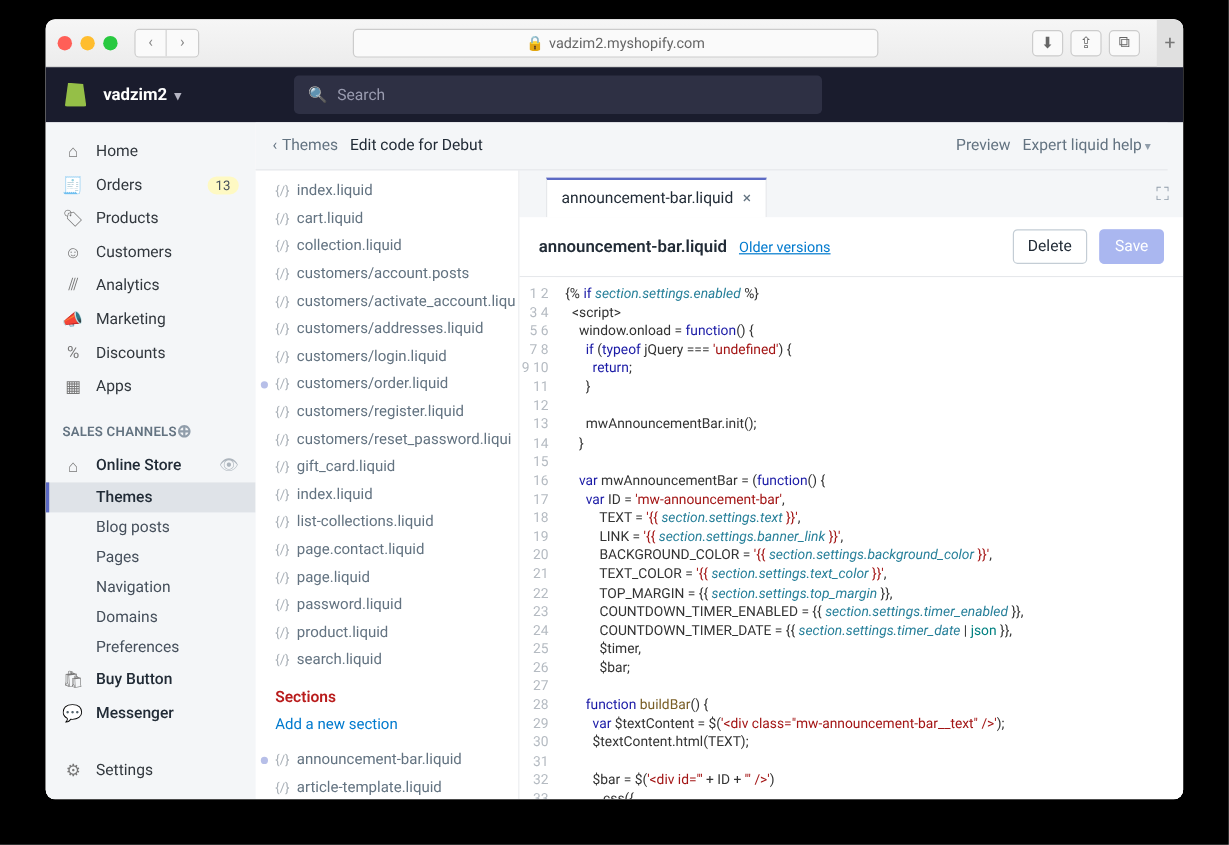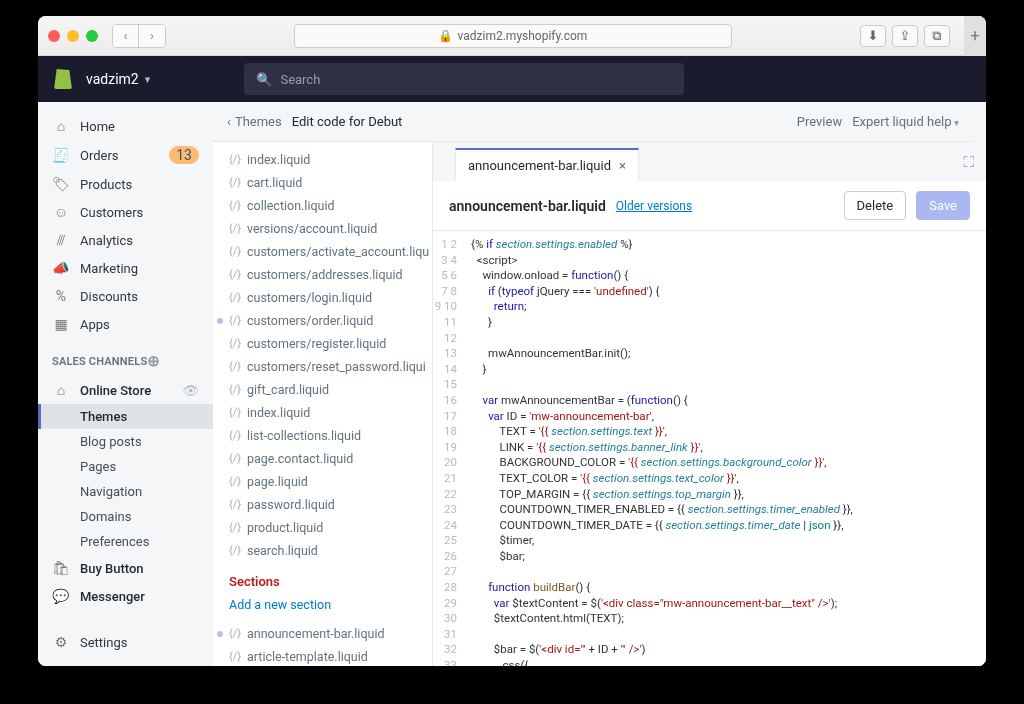--- a/index.html
+++ b/index.html
@@ -13,34 +13,34 @@
   .navbtns { display:flex; border:1px solid #ccc; border-radius:4px; overflow:hidden; }
   .navbtn { width:26px; height:22px; display:flex;align-items:center;justify-content:center;color:#888;font-size:13px;border-right:1px solid #ccc;background:#fafafa;}
   .navbtn:last-child{border-right:none;}
   .urlbar { flex:1; margin:0 120px 0 120px; height:24px; border:1px solid #ccc; border-radius:4px; background:#fafafa; display:flex;align-items:center;justify-content:center;font-size:12px;color:#666;gap:4px;}
   .chrome-right { display:flex; gap:6px; align-items:center;}
   .chrome-ic { width:26px;height:22px;border:1px solid #ccc;border-radius:4px;display:flex;align-items:center;justify-content:center;color:#666;font-size:13px;background:#fafafa;}
   .newtab { width:22px;height:40px;display:flex;align-items:center;justify-content:center;color:#777;font-size:16px;background:#e0e0e0;margin:-10px -10px -10px 6px;}
   
   .topbar { height: 46px; background:#1a1c2d; display:flex;align-items:center;padding:0 16px;gap:14px;color:#fff;}
   .shop-logo { width:18px;height:20px;background:#95bf47;border-radius:2px;clip-path:polygon(15% 0,85% 5%,100% 100%,0 100%);}
-  .store { font-size:14px;font-weight:400;display:flex;align-items:center;gap:6px;text-align:right;}
+  .store { font-size:14px;font-weight:700;display:flex;align-items:center;gap:6px;text-align:right;}
   .chev { font-size:11px; color:#b5b5c3;}
   .searchwrap { flex:0 0 440px; margin-left:80px; }
   .search { width:100%;height:32px;background:#2e3044;border-radius:4px;display:flex;align-items:center;gap:8px;padding:0 12px;color:#9a9cb0;font-size:13px;}
   .topbar-sp { flex:1; }
   .user { display:flex;align-items:center;gap:8px;font-size:13px;}
   .avatar{width:26px;height:26px;border-radius:50%;background:radial-gradient(circle at 30% 30%,#7a7a8a,#3b3b4a);}
   
   .main { flex:1; display:flex; overflow:hidden; background:#f4f6f8;}
   
   .nav { width:175px; background:#f4f6f8; border-right:0; padding-top:10px; display:flex;flex-direction:column;font-size:13px;color:#31373d;}
   .nav-item { display:flex;align-items:center;gap:10px;padding:6px 14px;cursor:pointer;}
   .nav-item .ic { width:18px;height:16px;display:flex;align-items:center;justify-content:center;color:#777;font-size:14px;}
-  .nav-item .badge { margin-left:auto;background:#fdba74;color:#454f5b;border-radius:9px;font-size:14px;padding:1px 7px;}
+  .nav-item .badge { margin-left:auto;background:#fef9c3;color:#454f5b;border-radius:9px;font-size:11px;padding:1px 7px;}
   .nav-head { font-size:11px;color:#637381;font-weight:600;letter-spacing:.2px;padding:14px 14px 6px;display:flex;align-items:center;justify-content:flex-start;}
   .nav-head .plus { color:#919eab;font-size:15px;}
   .nav-sub { padding:5px 14px 5px 42px;color:#454f5b;cursor:pointer;}
   .nav-sub.active { background:#dfe3e8;border-left:3px solid #5c6ac4;padding-left:39px;color:#212b36;font-weight:500;}
   .nav-item.sel { color:#212b36;font-weight:500;}
   .nav-bottom { margin-top:auto;padding-bottom:10px;}
   .eye { margin-left:auto;color:#adb5bd;font-size:13px;}
   
   .col2 { width:220px; background:#fff;border-right:1px solid #e6e8eb;display:flex;flex-direction:column;}
   .crumb { height:40px;border-bottom:1px solid #e6e8eb;display:flex;align-items:center;padding:0 14px;font-size:13px;gap:10px;color:#212b36;background:#f4f6f8;}
@@ -201,21 +201,21 @@
           <div class="file">
             <span class="tag">{/}</span>
             <span>cart.liquid</span>
           </div>
           <div class="file">
             <span class="tag">{/}</span>
             <span>collection.liquid</span>
           </div>
           <div class="file">
             <span class="tag">{/}</span>
-            <span>versions/account.liquid</span>
+            <span>customers/account.posts</span>
           </div>
           <div class="file">
             <span class="tag">{/}</span>
             <span>customers/activate_account.liqu</span>
           </div>
           <div class="file">
             <span class="tag">{/}</span>
             <span>customers/addresses.liquid</span>
           </div>
           <div class="file">

